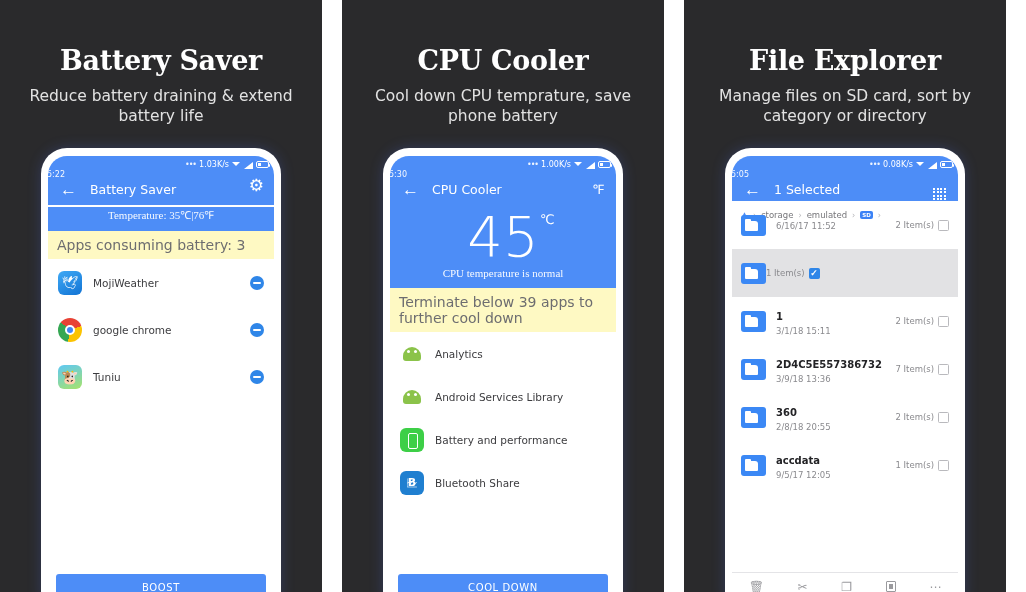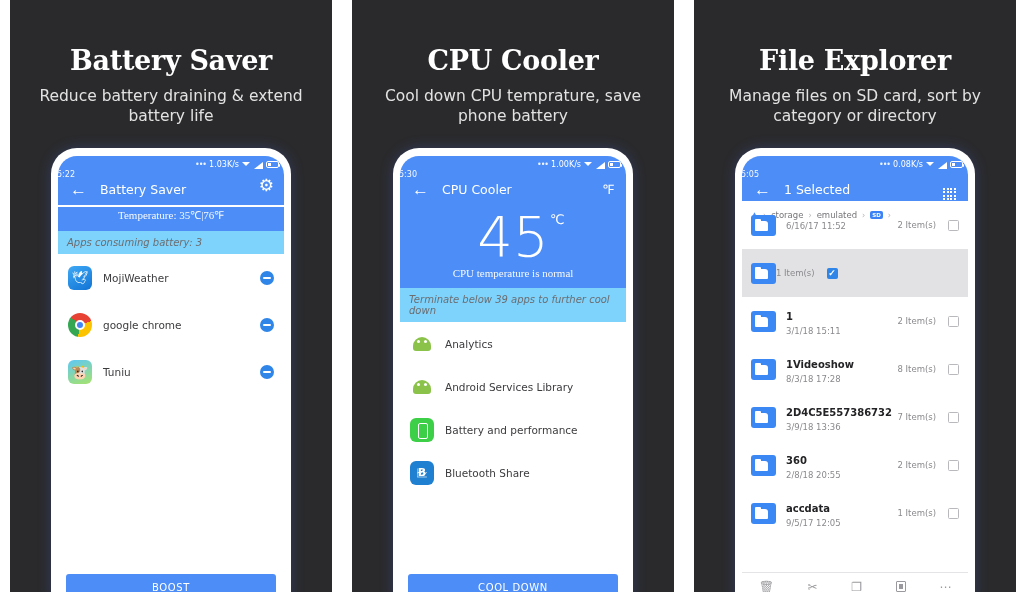--- a/index.html
+++ b/index.html
@@ -8,21 +8,21 @@
     background: #ffffff;
     font-family: "Liberation Sans", sans-serif;
     overflow: hidden;
   }
   .stage {
     position: relative;
     width: 1026px; height: 592px;
     background: #ffffff;
     display: flex;
     gap: 20px;
-    padding-left: 10px;
+    padding-left: 0;
     border-radius: 13px;
   }
   .panel {
     position: relative;
     width: 322px; height: 592px;
     background: #2a2a2c;
     overflow: hidden;
     flex: 0 0 322px;
   }
 
@@ -183,26 +183,25 @@
   }
   .hero .sub {
     font-size: 11px;
     margin-top: 2px;
     opacity: .95;
     font-family: Liberation Serif, serif;
   }
 
   
   .note {
-    background: #7dd3fc;
+    background: #fef9c3;
     color: #6d6d70;
-    font-size: 10px;
+    font-size: 14px;
     padding: 6px 9px;
     font-family: "DejaVu Sans", sans-serif;
-    font-style: italic;
   }
 
   
   .list { background: #fff; }
   .row {
     display: flex;
     align-items: center;
     padding: 0 10px;
     height: 47px;
   }
@@ -354,21 +353,21 @@
   .fmeta { flex:1; margin-left:10px; }
   .fname {
     font-size:10px; color:#232326; font-weight:bold;
     font-family:"DejaVu Sans", sans-serif;
   }
   .fdate {
     font-size:8.5px; color:#8a8a8e; margin-top:2px;
     font-family:"DejaVu Sans", sans-serif;
   }
   .fcount {
-    font-size:8.5px; color:#8a8a8e; margin-right:12px;
+    font-size:8.5px; color:#8a8a8e; margin-right:4px;
     font-family:"DejaVu Sans", sans-serif;
   }
   .cbox {
     width:11px; height:11px; flex:0 0 11px;
     border:1.4px solid #b9b9bd; border-radius:1.5px;
     background:#fff;
   }
   .cbox.on {
     background:#2f86e8; border-color:#2f86e8;
     position:relative;
@@ -588,29 +587,20 @@
             <span class="fmeta">
               <span class="fname">1</span>
               <div class="fdate">3/1/18 15:11</div>
             </span>
             <span class="fcount">2 Item(s)</span>
             <span class="cbox"></span>
           </div>
           <div class="frow">
             <span class="folder"></span>
             <span class="fmeta">
-              <span class="fname">1Videoshow</span>
-              <div class="fdate">8/3/18 17:28</div>
-            </span>
-            <span class="fcount">8 Item(s)</span>
-            <span class="cbox"></span>
-          </div>
-          <div class="frow">
-            <span class="folder"></span>
-            <span class="fmeta">
               <span class="fname">2D4C5E557386732</span>
               <div class="fdate">3/9/18 13:36</div>
             </span>
             <span class="fcount">7 Item(s)</span>
             <span class="cbox"></span>
           </div>
           <div class="frow">
             <span class="folder"></span>
             <span class="fmeta">
               <span class="fname">360</span>

